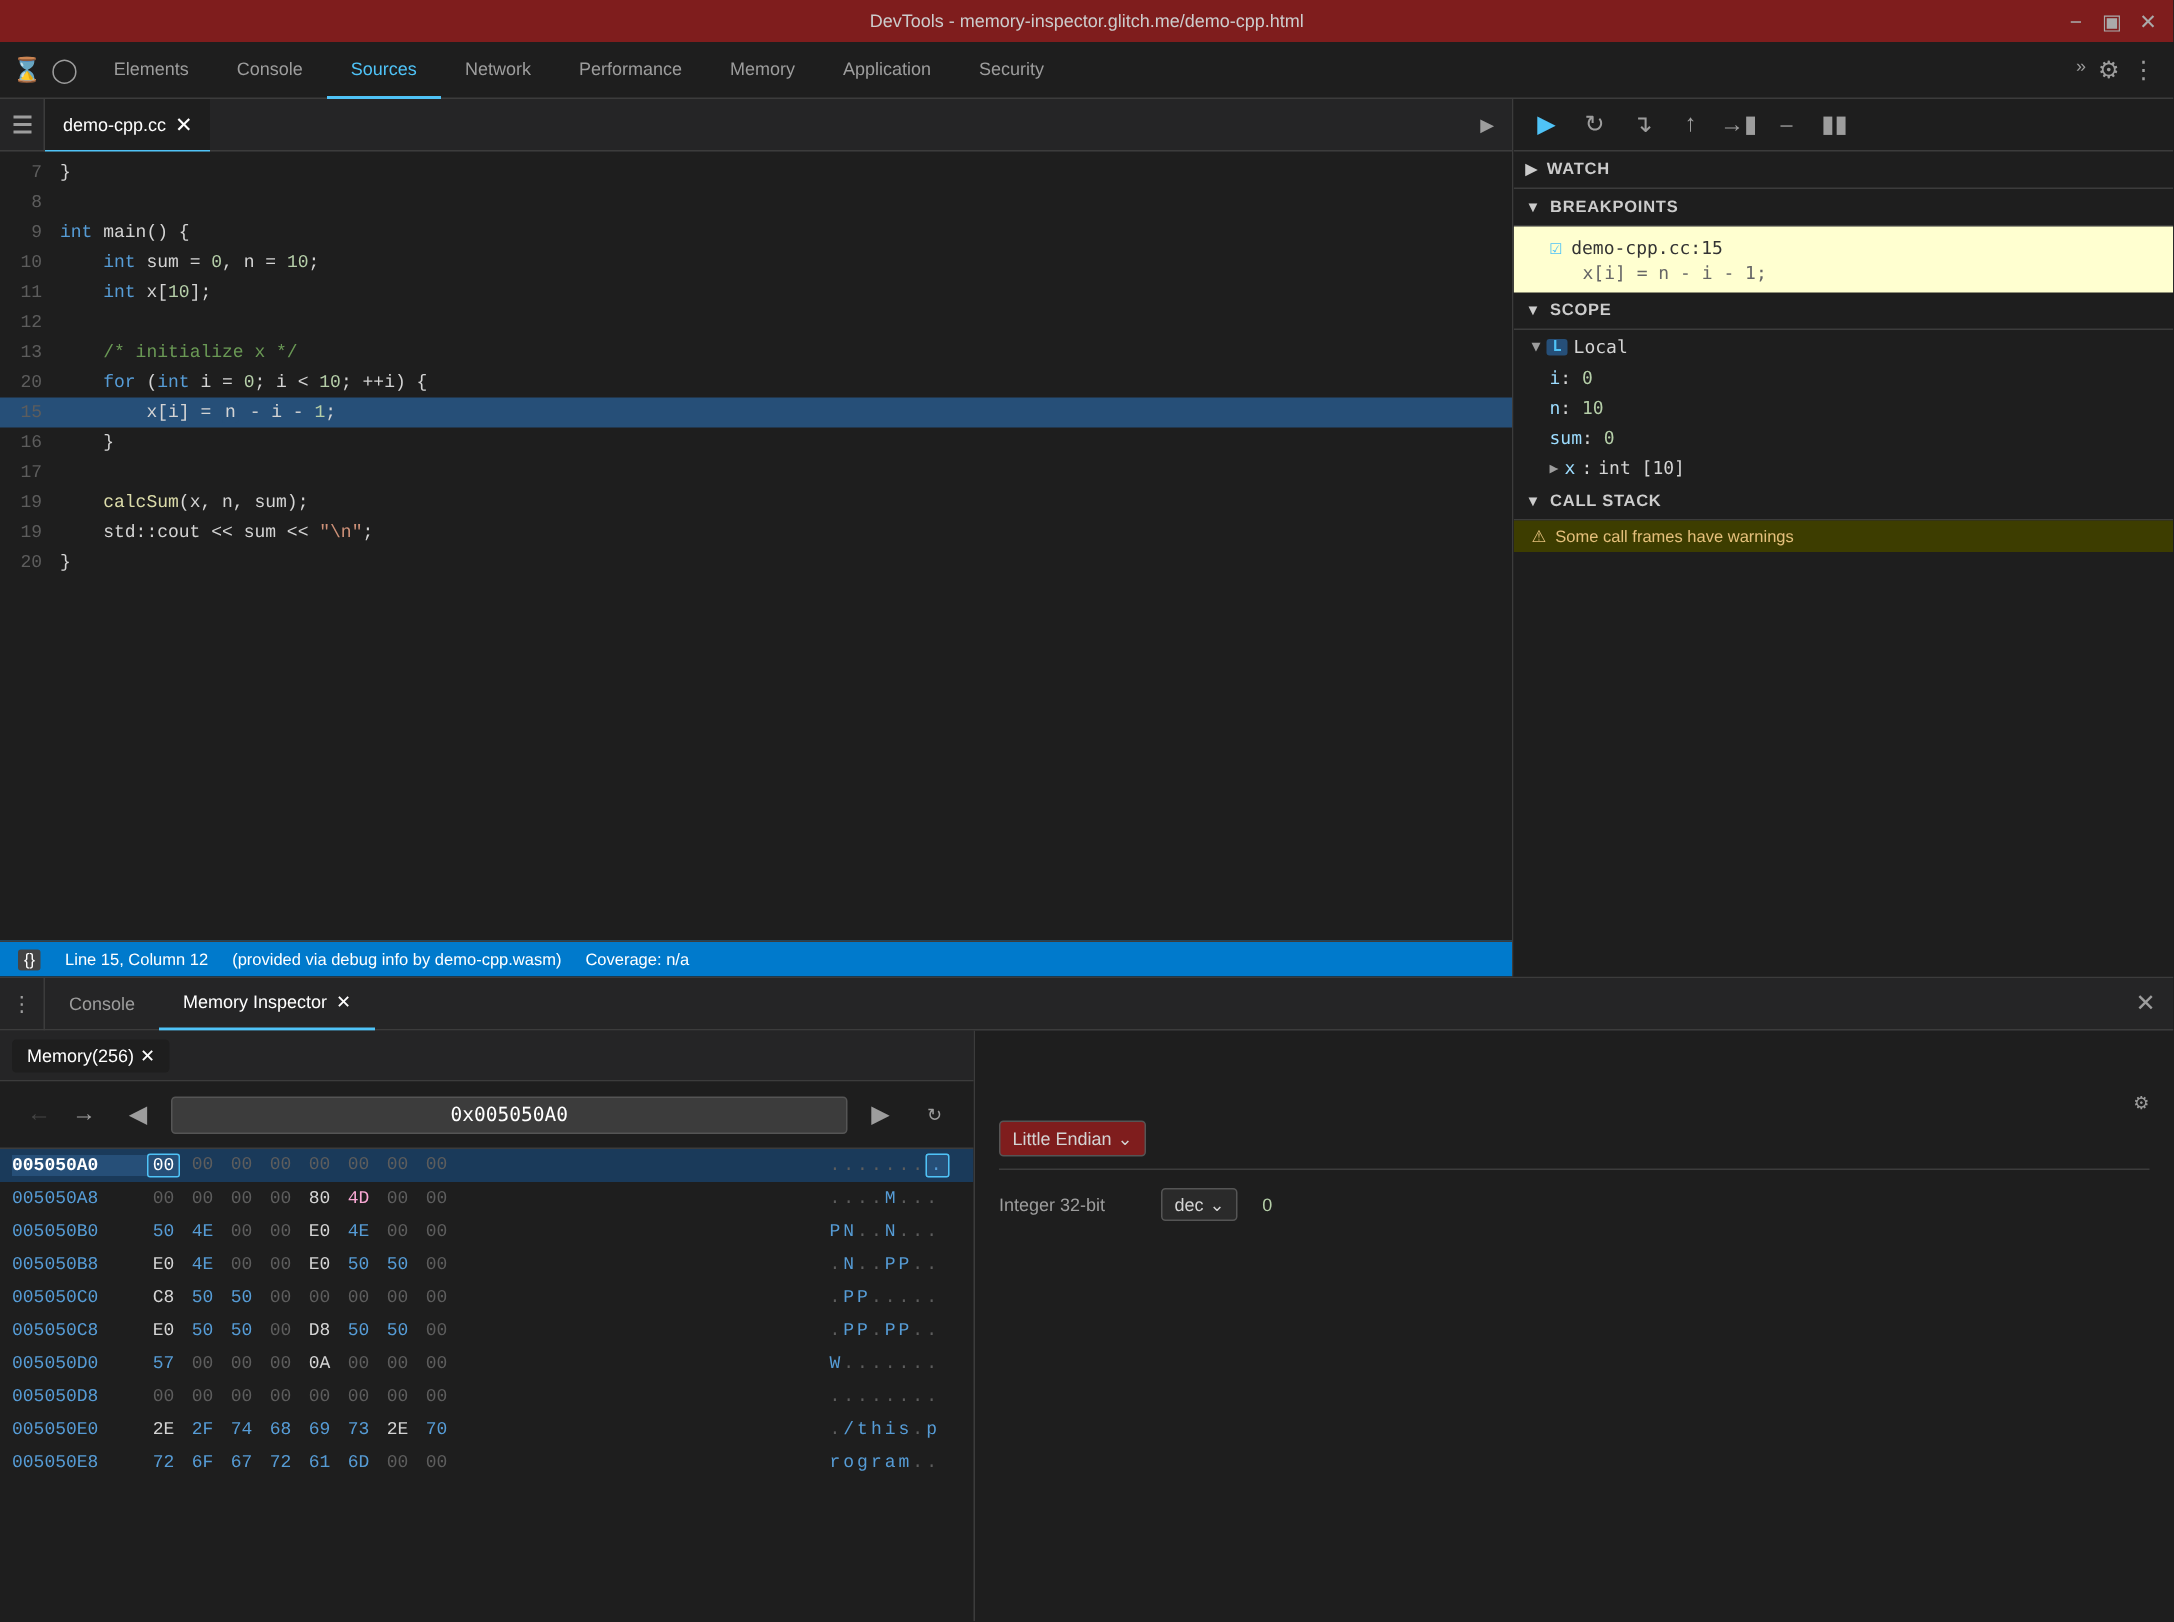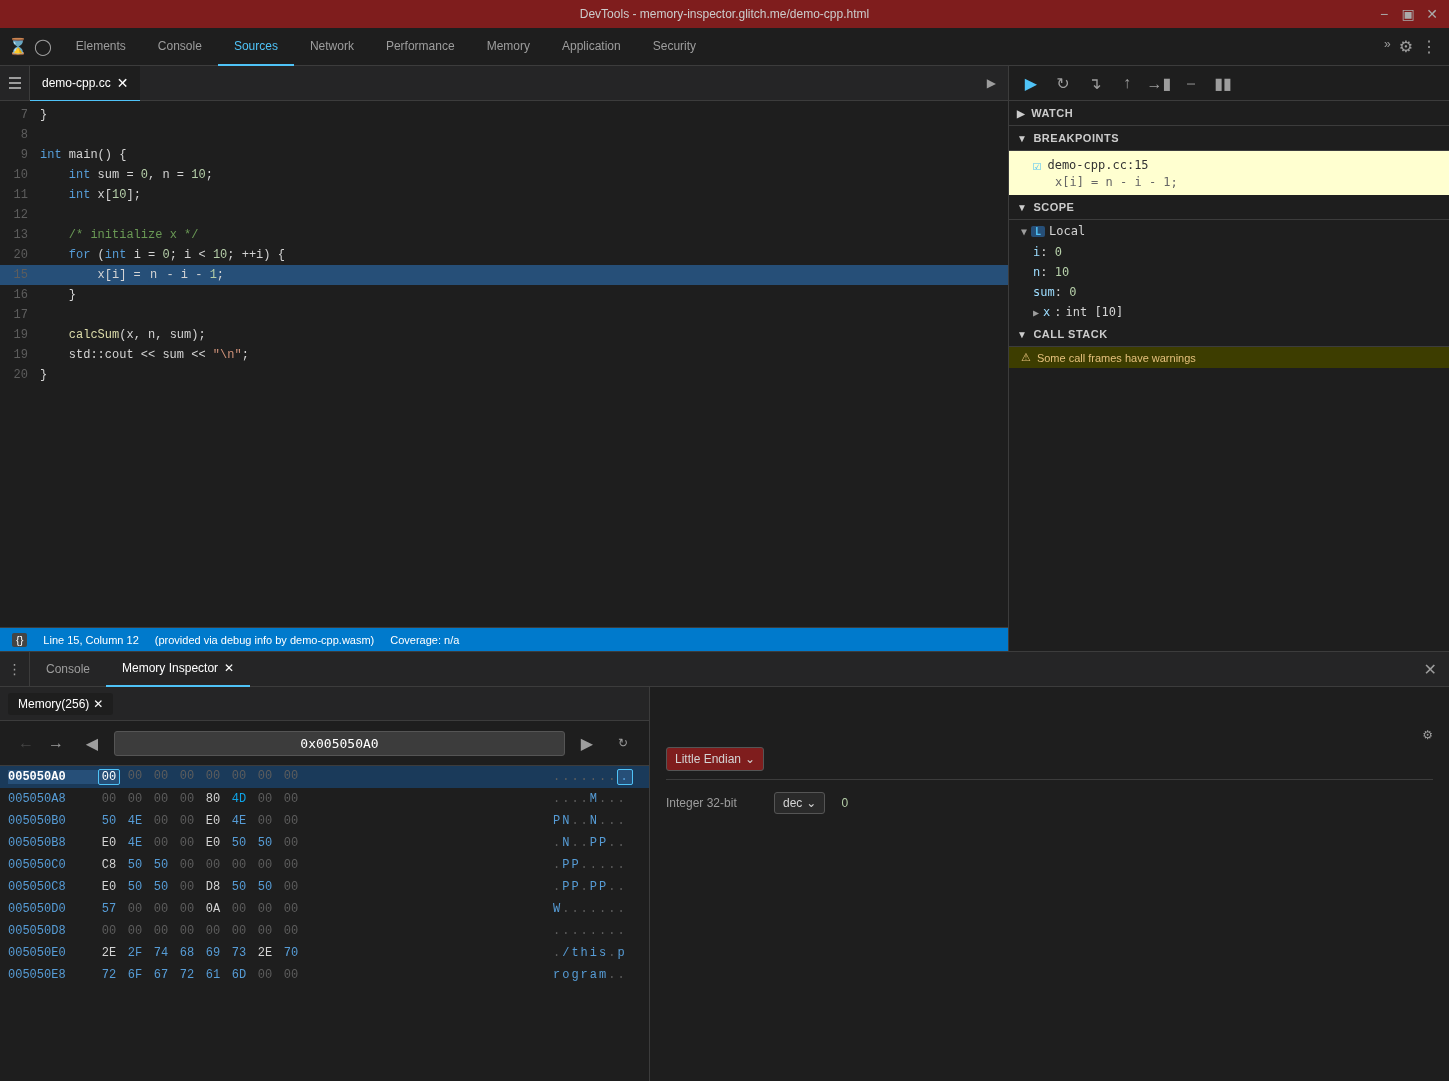--- a/index.html
+++ b/index.html
@@ -713,21 +713,21 @@
         </div>
 
         <div class="hex-row">
           <div class="hex-addr">005050A8</div>
           <div class="hex-bytes">
             <span class="hex-byte zero">00</span>
             <span class="hex-byte zero">00</span>
             <span class="hex-byte zero">00</span>
             <span class="hex-byte zero">00</span>
             <span class="hex-byte">80</span>
-            <span class="hex-byte" style="color:#0ea5e9;">4D</span>
+            <span class="hex-byte" style="color:#f9a8d4;">4D</span>
             <span class="hex-byte zero">00</span>
             <span class="hex-byte zero">00</span>
           </div>
           <div class="hex-ascii">
             <span class="ascii-dot">.</span><span class="ascii-dot">.</span><span class="ascii-dot">.</span><span class="ascii-dot">.</span><span class="ascii-char">M</span><span class="ascii-dot">.</span><span class="ascii-dot">.</span><span class="ascii-dot">.</span>
           </div>
         </div>
 
         <div class="hex-row">
           <div class="hex-addr">005050B0</div>

